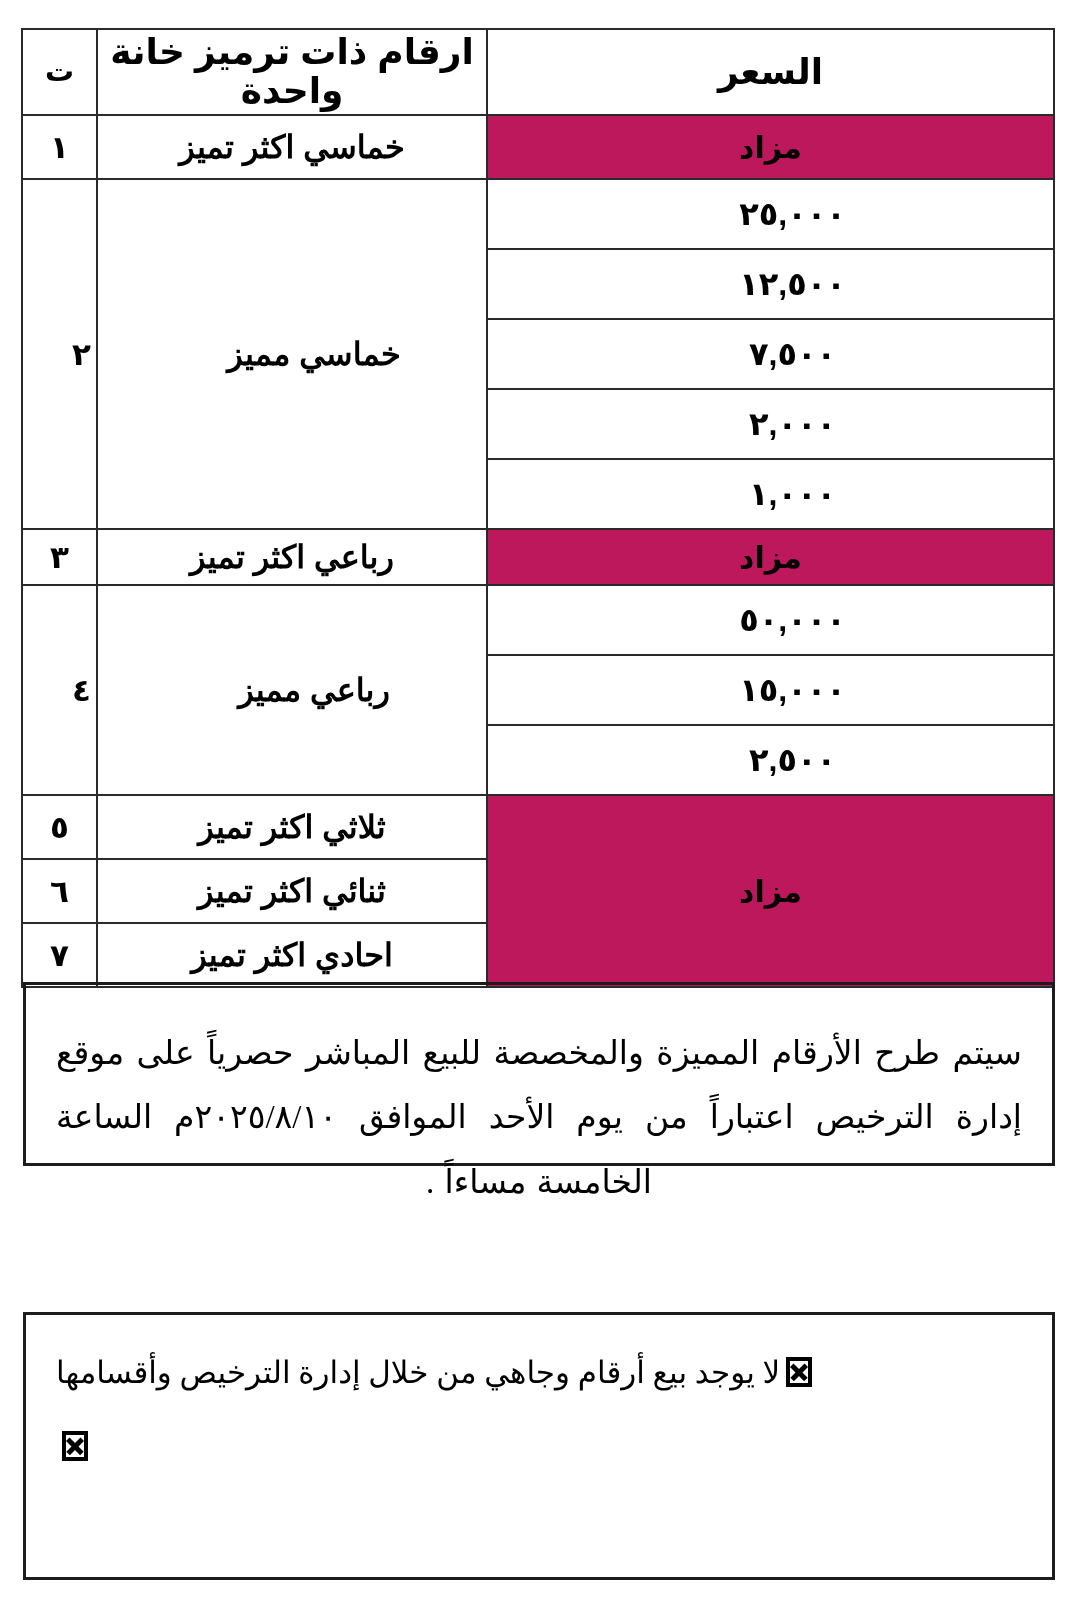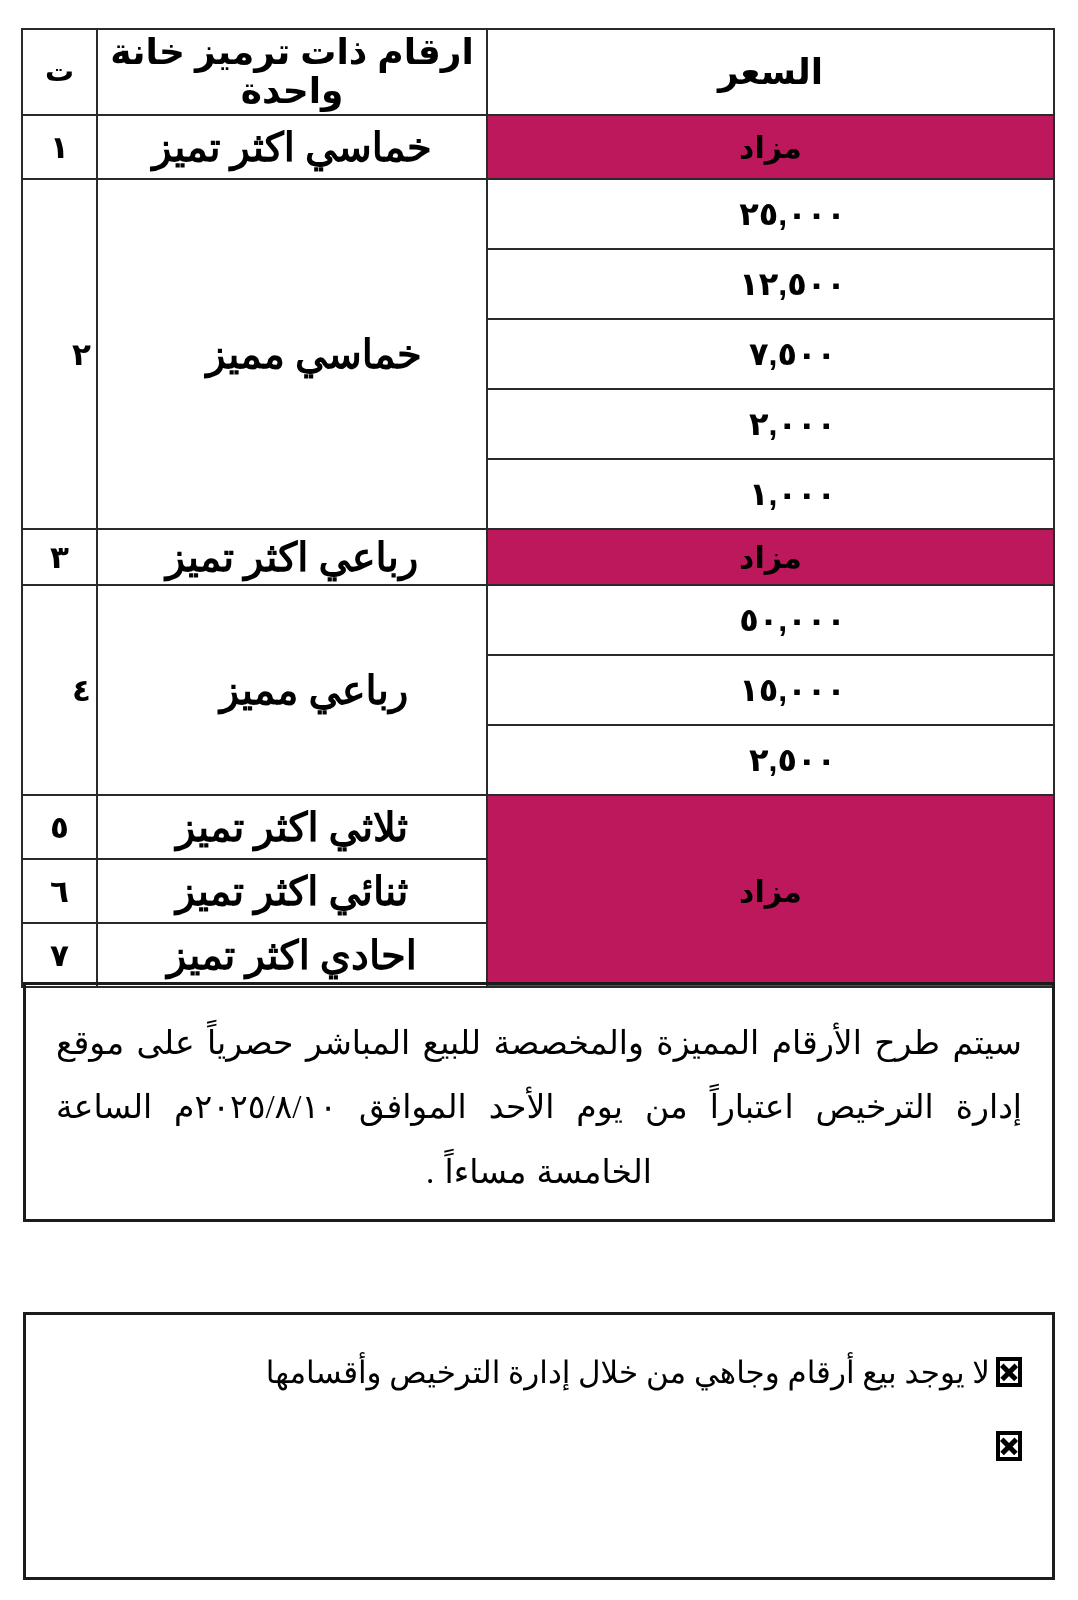--- a/index.html
+++ b/index.html
@@ -62,22 +62,22 @@
     letter-spacing: -0.3px;
   }
   .hdr.idx { font-size: 29px; }
 
   .cell-idx {
     font-size: 31px;
     font-family: "Liberation Sans", "DejaVu Sans", sans-serif;
     line-height: 1;
   }
   .cell-name {
-    font-size: 40px;
-    font-family: Liberation Serif, serif;
+    font-size: 32px;
+    font-family: Liberation Sans, sans-serif;
     letter-spacing: -0.2px;
   }
   .cell-price {
     font-size: 32px;
     font-family: "Liberation Sans", "DejaVu Sans", sans-serif;
     letter-spacing: 1px;
   }
   .cell-price.auction {
     background: #be185d;
     letter-spacing: 0;
@@ -88,24 +88,24 @@
   tr.row-num td { height: 68px; padding-left: 44px; }
   tr.row-h3  td { height: 54px; }
   tr.row-h5  td { height: 62px; }
 
   
   .para-box {
     position: absolute;
     top: 982px;
     right: 23px;
     left: 23px;
-    height: 240px;
+    height: 184px;
     border: 3px solid #1c1c1c;
     box-sizing: border-box;
-    padding: 26px 30px 10px 30px;
+    padding: 36px 30px 10px 30px;
   }
   .para-text {
     direction: rtl;
     text-align: justify;
     text-align-last: center;
     font-family: "Liberation Serif", "DejaVu Serif", serif;
     font-size: 33px;
     line-height: 1.95;
     word-spacing: 2px;
   }
@@ -116,21 +116,21 @@
     top: 1312px;
     right: 23px;
     left: 23px;
     height: 268px;
     border: 3px solid #1c1c1c;
     box-sizing: border-box;
     padding: 28px 30px 10px 30px;
   }
   .bullet-line {
     direction: rtl;
-    text-align: right;
+    text-align: left;
     font-family: "Liberation Serif", "DejaVu Serif", serif;
     font-size: 31px;
     line-height: 1.95;
     white-space: nowrap;
   }
   .bullet-line + .bullet-line { margin-top: 14px; }
 
   .xbox {
     display: inline-block;
     width: 26px;

